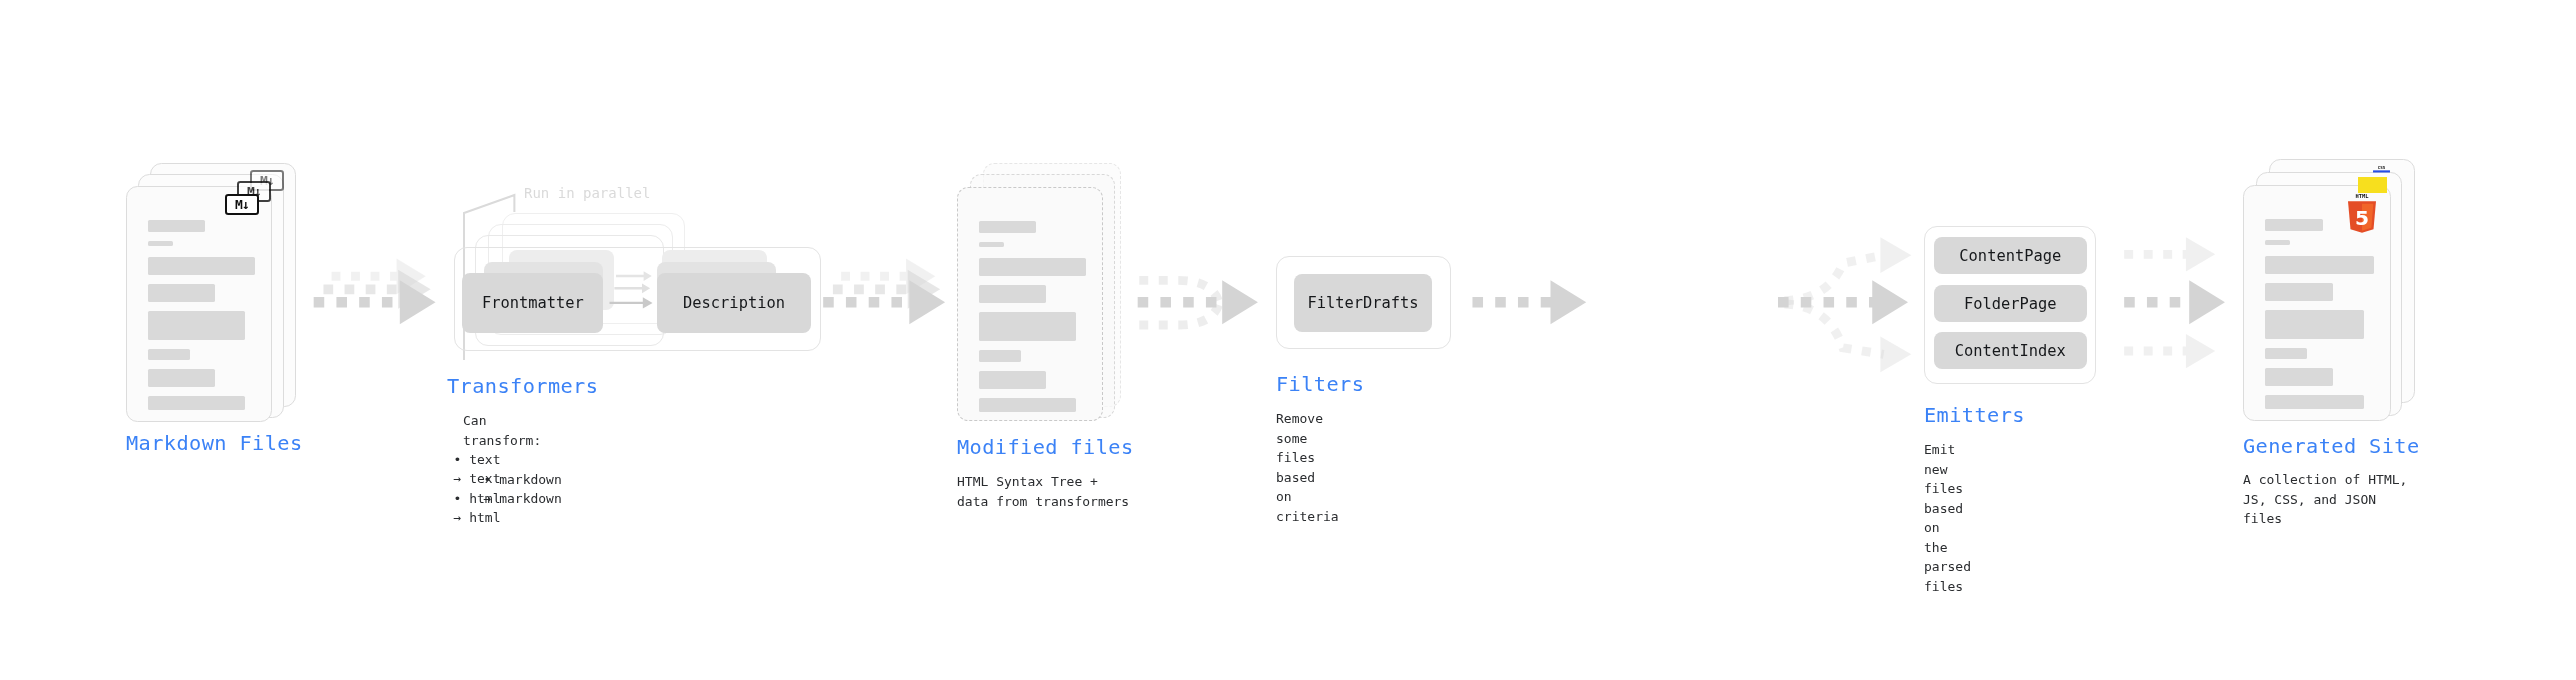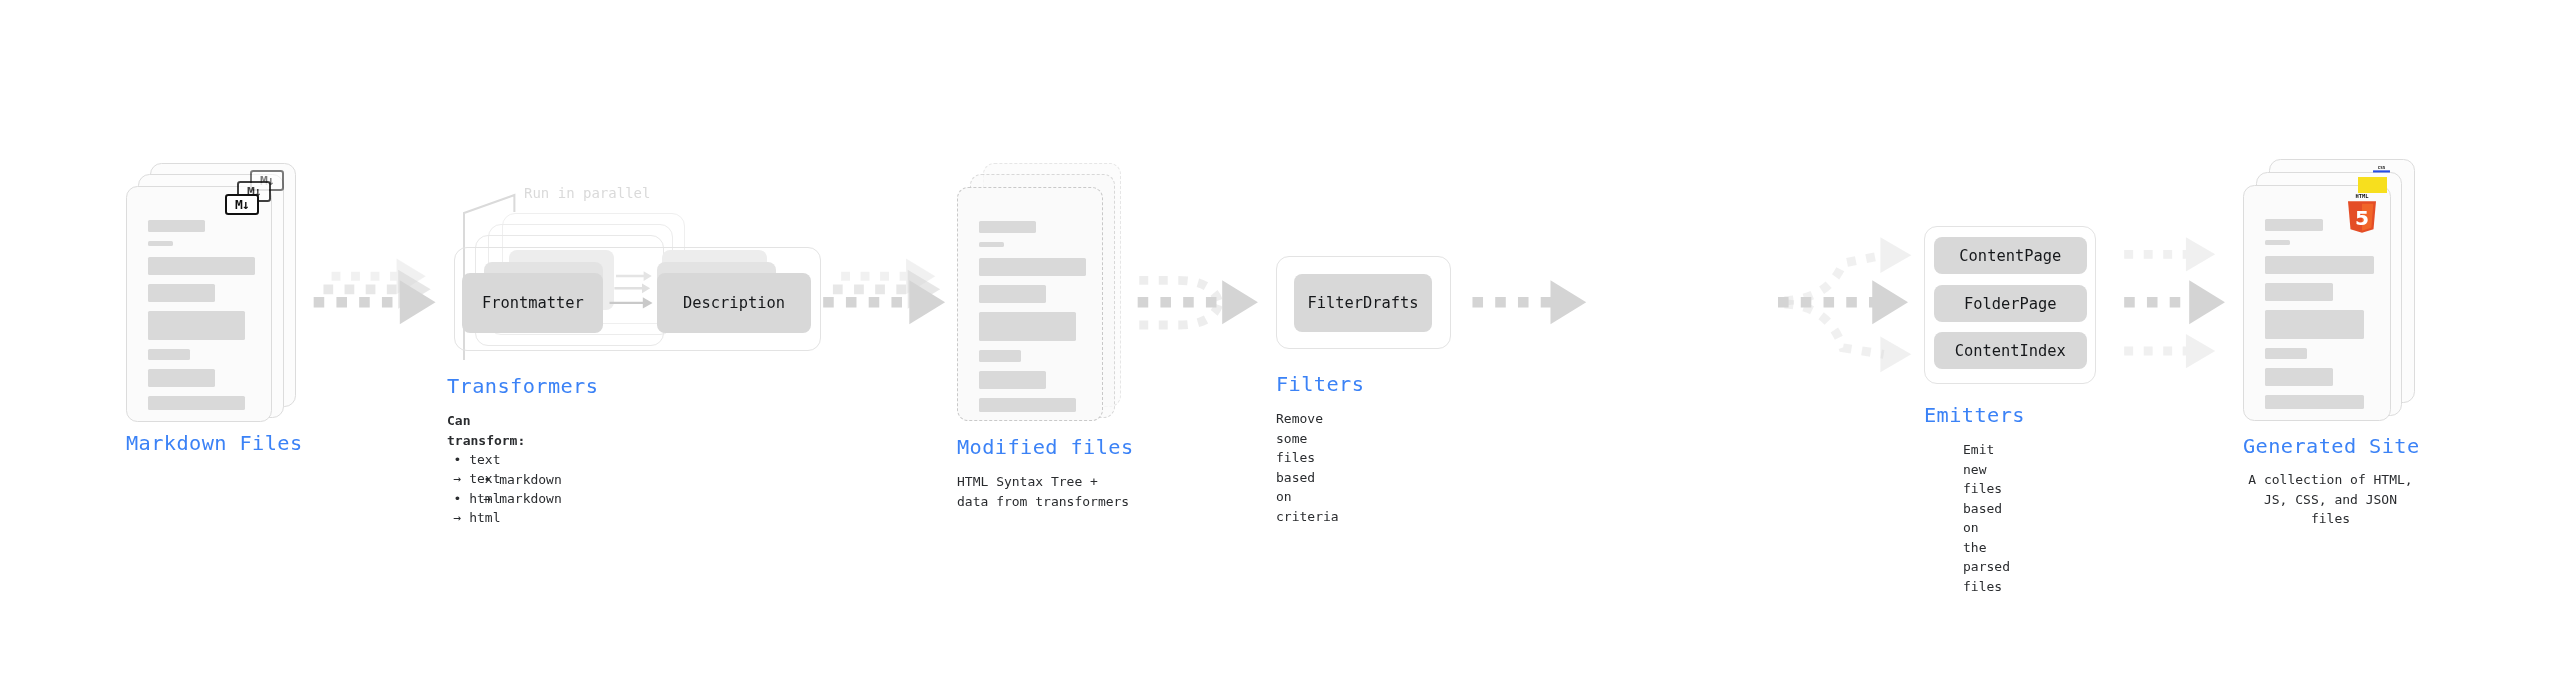--- a/index.html
+++ b/index.html
@@ -313,21 +313,21 @@
     </svg>
 
     <div class="chip" style="left:15.4px; top:88px; width:141px; height:60px;">
       <span>Frontmatter</span>
     </div>
     <div class="chip" style="left:210px; top:88px; width:154px; height:60px;justify-content:center;">
       <span>Description</span>
     </div>
 
     <div class="title" style="left:0px; top:189px;">Transformers</div>
-    <div class="desc" style="left:0px; top:226px;font-weight:bold;">Can transform:</div>
+    <div class="desc" style="left:16px; top:226px;">Can transform:</div>
 
     <div class="desc" style="left:6.5px; top:245px;">
       <span>•&nbsp;</span><span>text → text</span>
     </div>
     <div class="desc" style="left:6.5px; top:265px;margin-left:30px;">
       <span>•&nbsp;</span><span>markdown → markdown</span>
     </div>
     <div class="desc" style="left:6.5px; top:284px;">
       <span>•&nbsp;</span><span>html → html</span>
     </div>
@@ -371,21 +371,21 @@
     <div class="chip" style="left:9.8px; top:11.4px; width:153px; height:37px;">
       <span>ContentPage</span>
     </div>
     <div class="chip" style="left:9.8px; top:59px; width:153px; height:37px;">
       <span>FolderPage</span>
     </div>
     <div class="chip" style="left:9.8px; top:106px; width:153px; height:37px;">
       <span>ContentIndex</span>
     </div>
     <div class="title" style="left:0px; top:177px;">Emitters</div>
-    <div class="desc" style="left:0px; top:214px;margin-left:39px;">Emit new files based on
+    <div class="desc" style="left:0px; top:214px;">Emit new files based on
 the parsed files</div>
   </div>
 
   <div class="stage" style="left:2243px; top:159px;">
     <div class="doc-stack" style="width:175px; height:268px;">
 
       <div class="doc back2" style="left:26px; top:0px; width:146px; height:244px;"></div>
 
       <svg class="badge css-badge" style="left:128px; top:4.9px;" viewBox="0 0 28 15">
         <text x="14" y="7" font-size="6" font-family="DejaVu Sans Mono, monospace" font-weight="700" fill="#1a1a1a" text-anchor="middle">CSS</text>
@@ -410,18 +410,18 @@
 
       <svg class="badge html5-badge" style="left:101px; top:32.5px; z-index:8;" viewBox="0 0 44 54">
         <text x="22" y="8" font-size="7" font-weight="700" font-family="DejaVu Sans Mono, monospace" fill="#111" text-anchor="middle">HTML</text>
         <path d="M4,12 L40,12 L36.8,48 L22,52.5 L7.2,48 Z" fill="#e44d26"></path>
         <path d="M22,15 L22,49.8 L34,46 L36.6,15 Z" fill="#f16529"></path>
         <text x="22" y="42" font-size="26" font-weight="700" font-family="DejaVu Sans, sans-serif" fill="#ffffff" text-anchor="middle">5</text>
       </svg>
     </div>
 
     <div class="title" style="left:0px; top:275px;">Generated Site</div>
-    <div class="desc" style="left:0px; top:311px;text-align:center;">A collection of HTML,
+    <div class="desc" style="left:0px; top:311px;">A collection of HTML,
 JS, CSS, and JSON files</div>
   </div>
 
 </div>
 
 
 </body></html>

